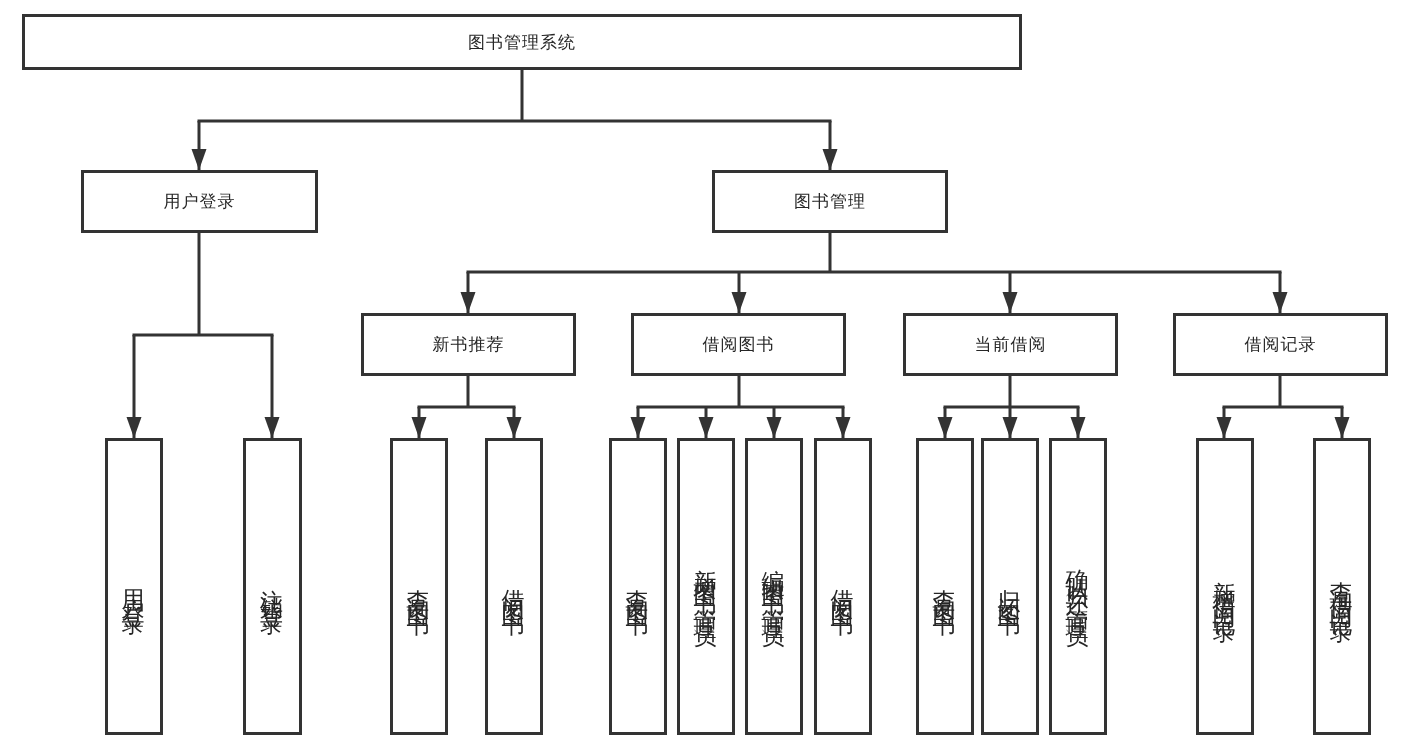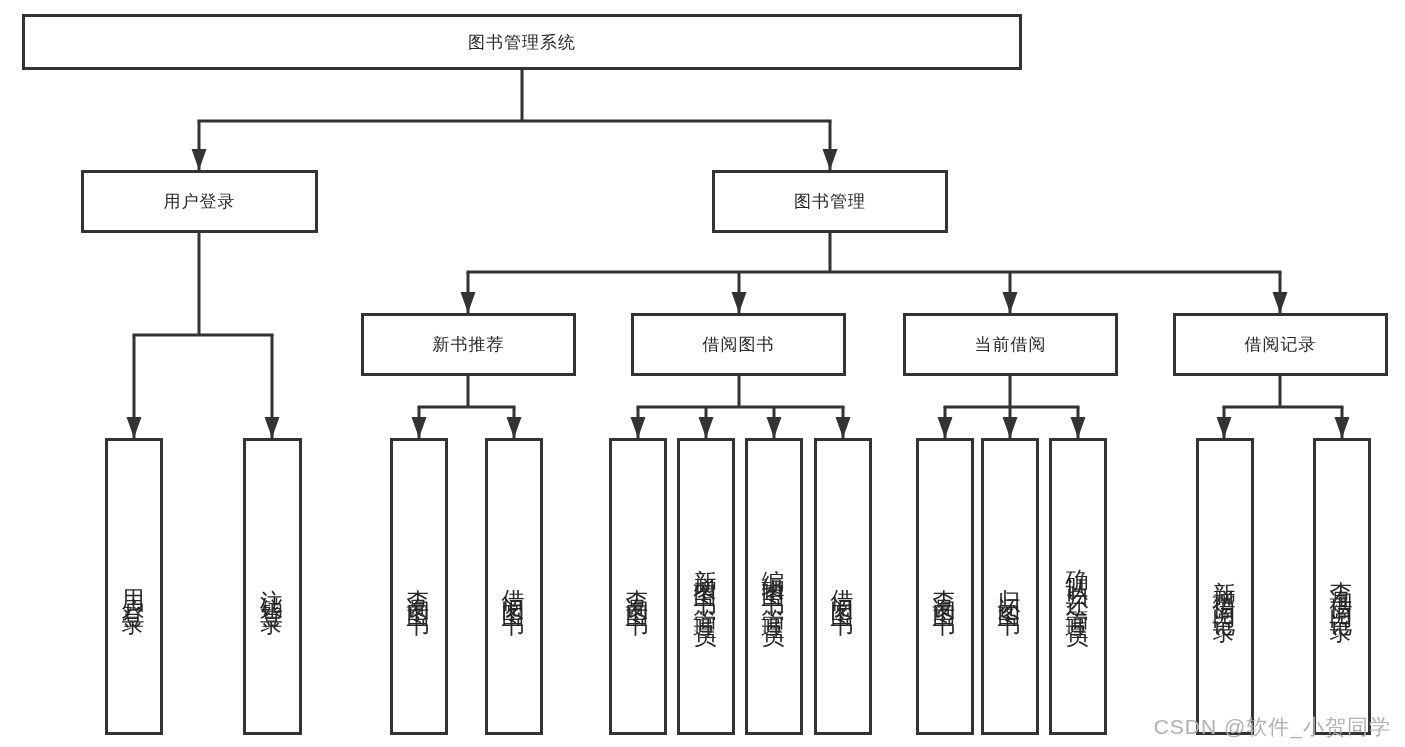--- a/index.html
+++ b/index.html
@@ -169,15 +169,14 @@
     <span>确认归还（管理员）</span>
   </div>
 
   <div class="node leaf" style="left:1196px; top:438px; width:58px; height:297px;">
     <span>新增借阅记录</span>
   </div>
   <div class="node leaf" style="left:1313px; top:438px; width:58px; height:297px;">
     <span>查询借阅记录</span>
   </div>
 
-  <div id="watermark">CSDN @软件_小贺同学</div>
 
 </div>
 
 </body></html>

